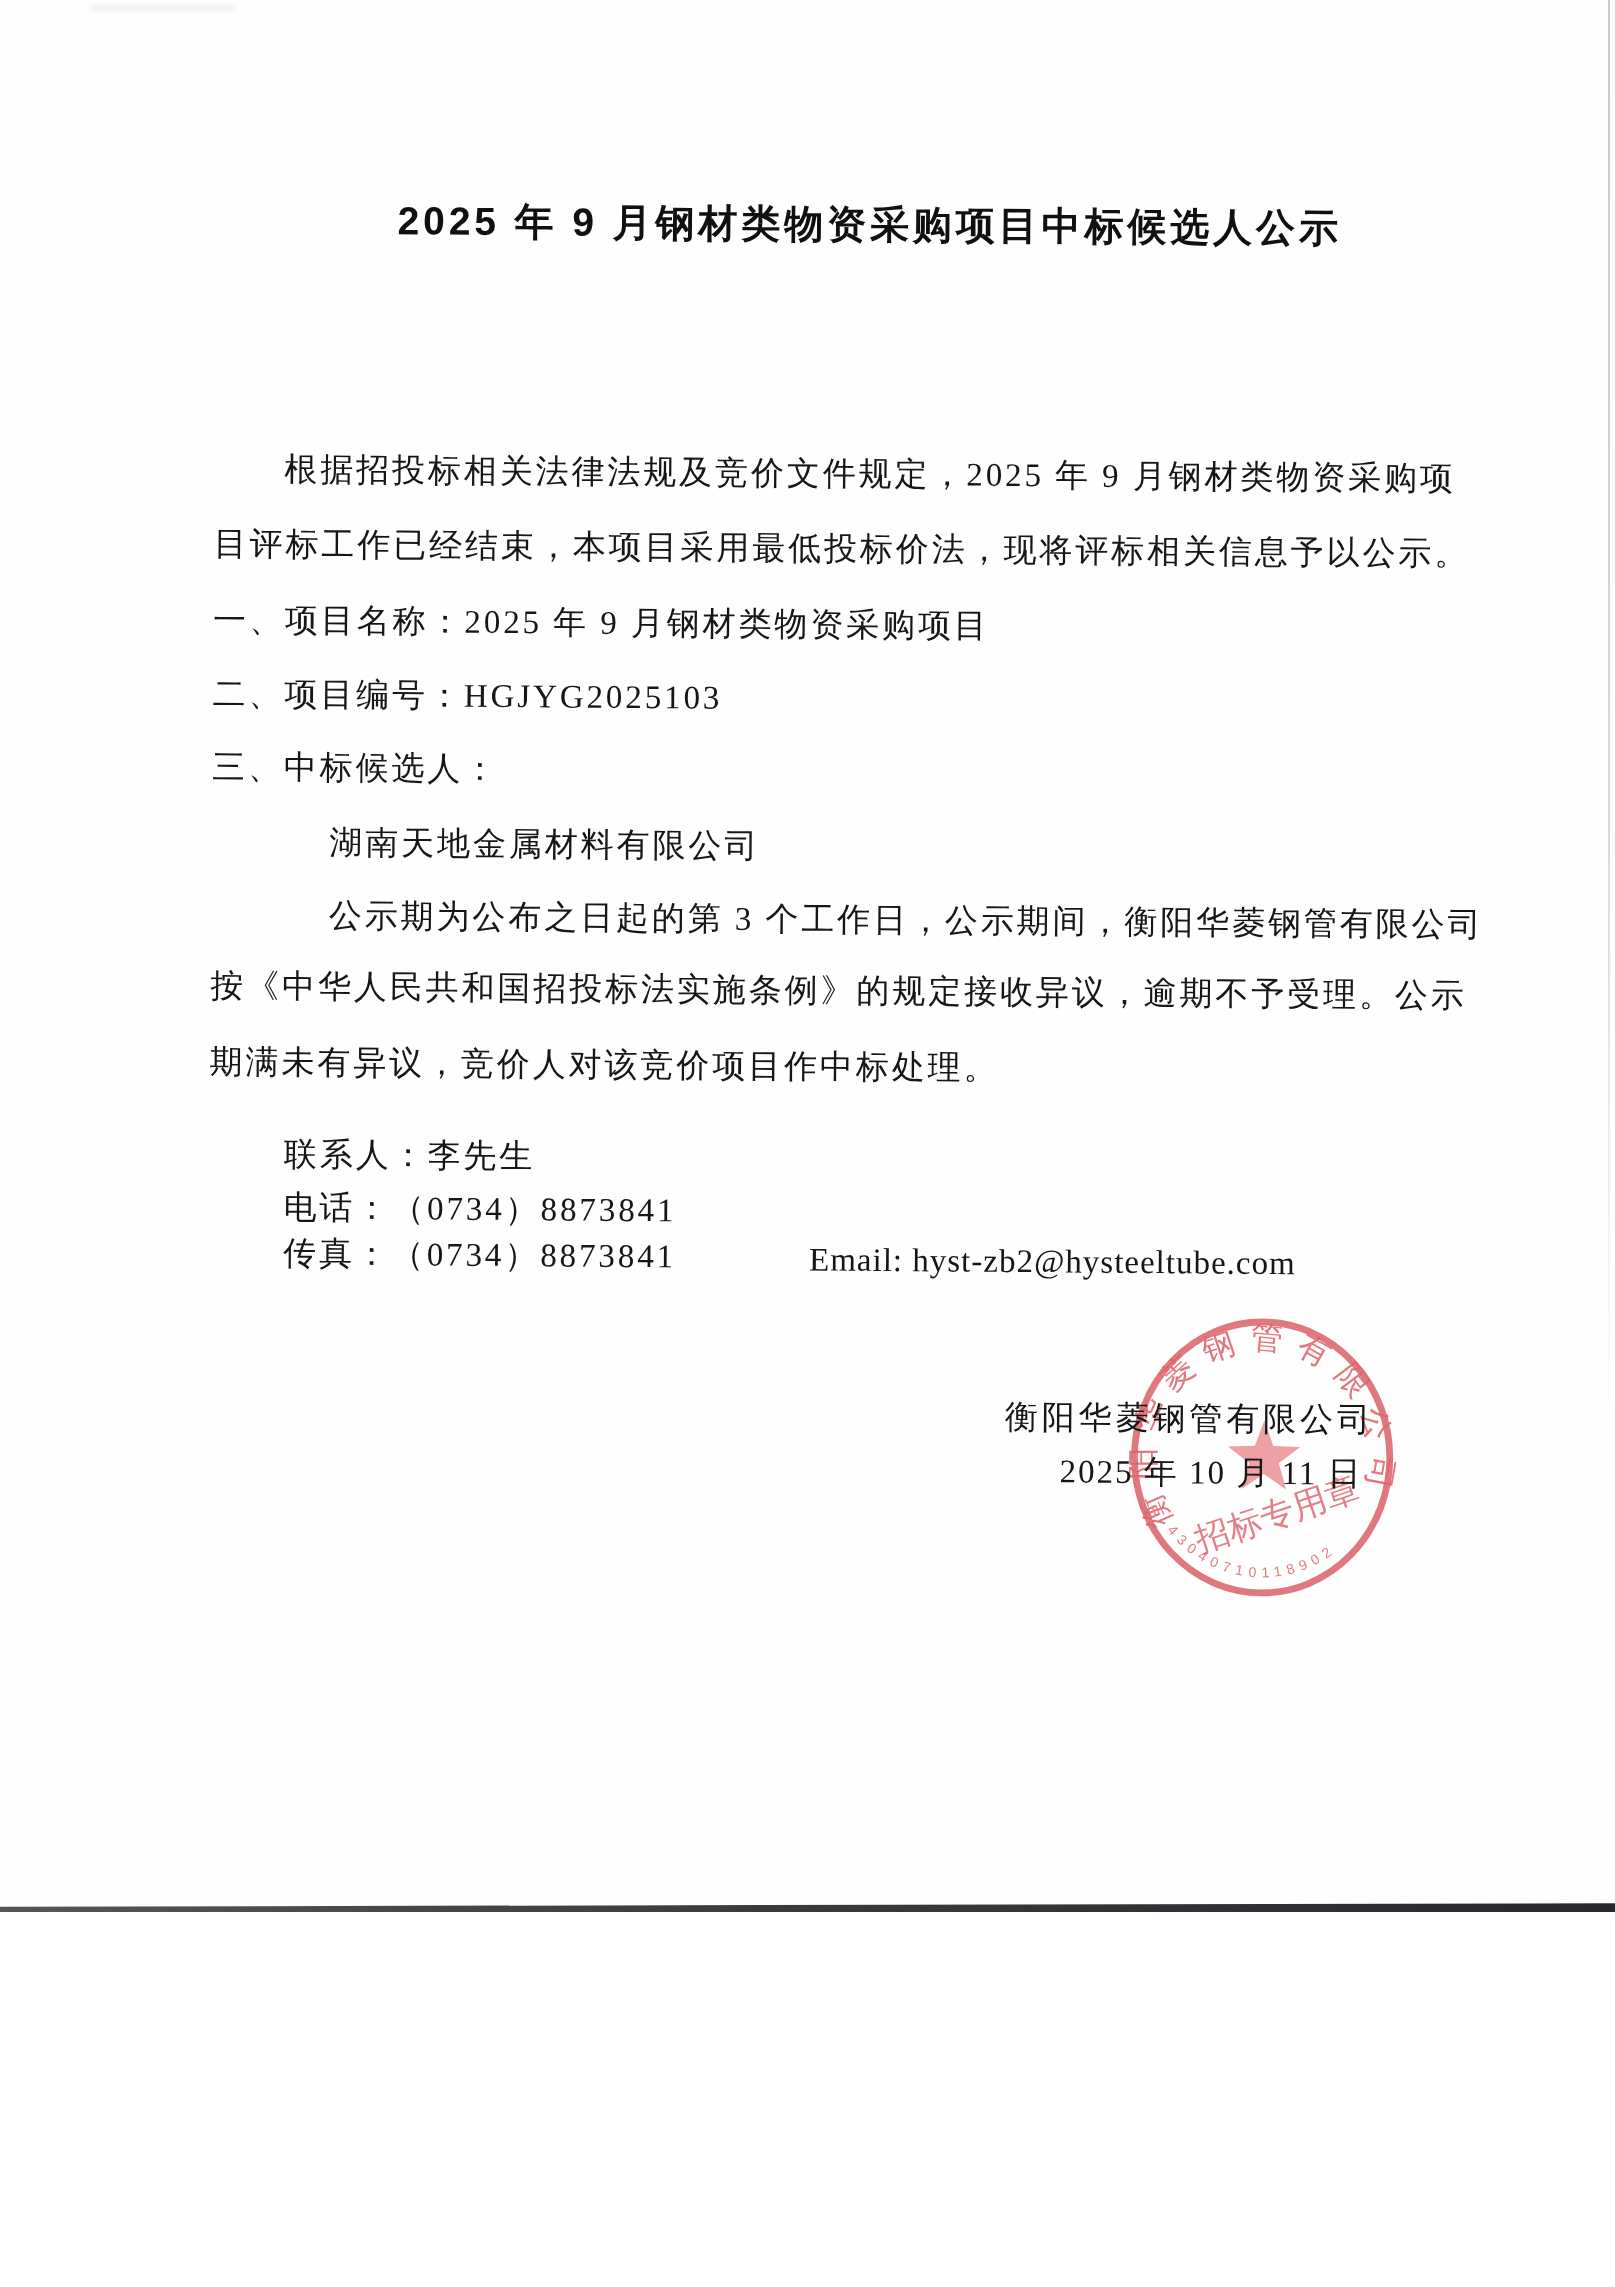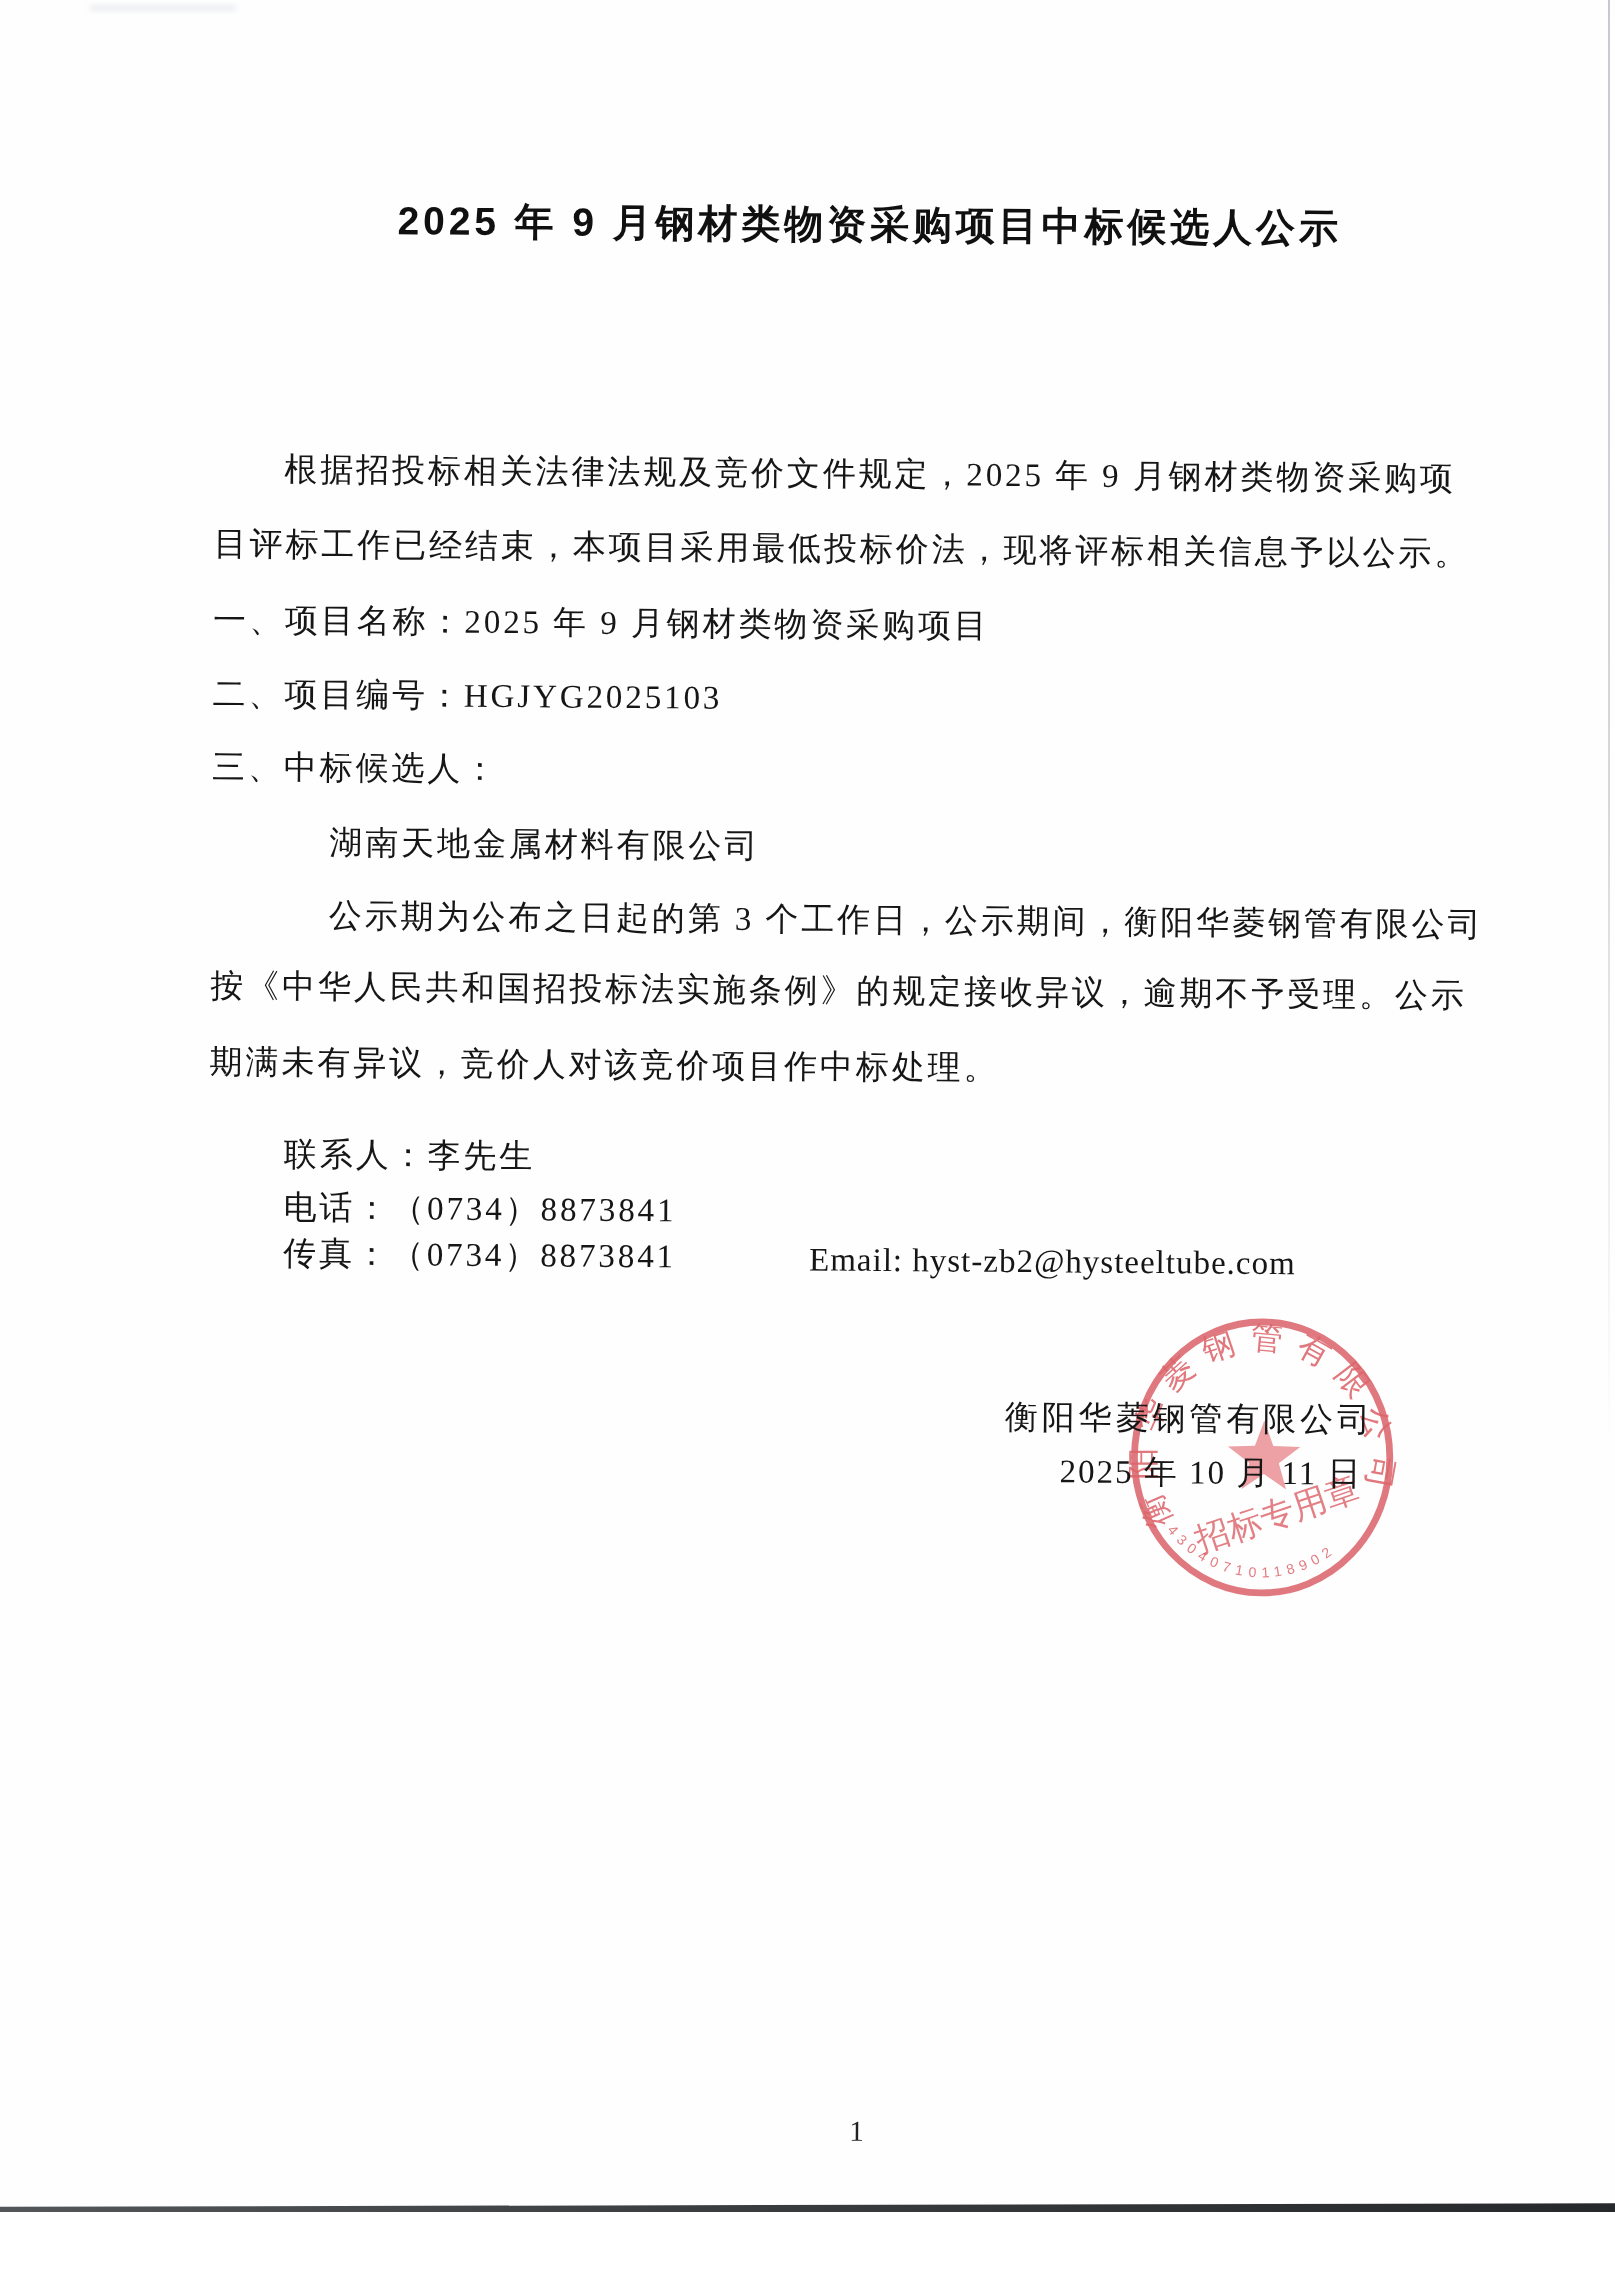--- a/index.html
+++ b/index.html
@@ -1,18 +1,18 @@
 <!DOCTYPE html>
 <html><head>
 <meta charset="utf-8">
 <style>
   html,body{margin:0;padding:0;background:#ffffff;}
   .page{
     position:relative;
-    width:1616px;height:2212px;
+    width:1616px;height:1912px;
     background:#fefefe;
     overflow:hidden;
     font-family:"Liberation Serif","DejaVu Serif",serif;
     color:#141414;
   }
   .content{
     position:absolute;left:0;top:0;width:1616px;height:2288px;
     transform:rotate(0.45deg);
     transform-origin:0 0;
   }

